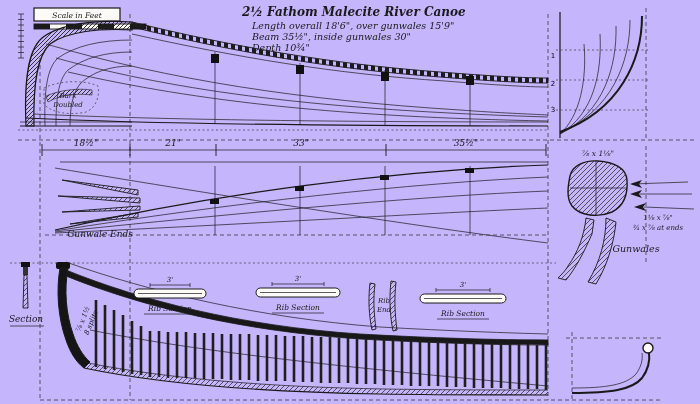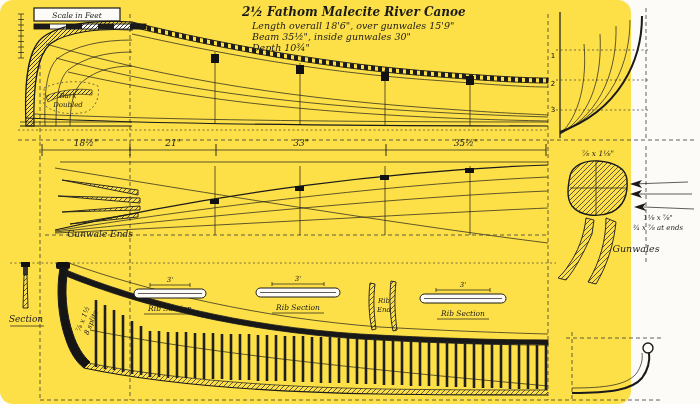--- a/index.html
+++ b/index.html
@@ -1,17 +1,17 @@
 <!DOCTYPE html>
 <html><head>
 <meta charset="utf-8">
 <style>
   html,body{margin:0;padding:0;}
   body{width:700px;height:404px;background:#fcfbf7;overflow:hidden;}
-  .sheet{position:relative;width:631px;height:404px;background:#fde047;border-radius:13px;}
+  .sheet{position:relative;width:700px;height:404px;background:#c4b5fd;}
   svg{display:block;}
   .lbl{font-family:"DejaVu Serif",serif;font-style:italic;fill:#1a1a1a;}
   .t1{font-size:12px;font-weight:bold;}
   .t2{font-size:9.5px;}
   .dim{font-size:9px;}
   .sm{font-size:7.5px;}
   .xs{font-size:7px;}
   .num{font-size:7px;font-style:normal;font-family:"DejaVu Sans",sans-serif;}
   .ink{stroke:#1a1a1a;fill:none;}
   .thin{stroke-width:0.7;}

